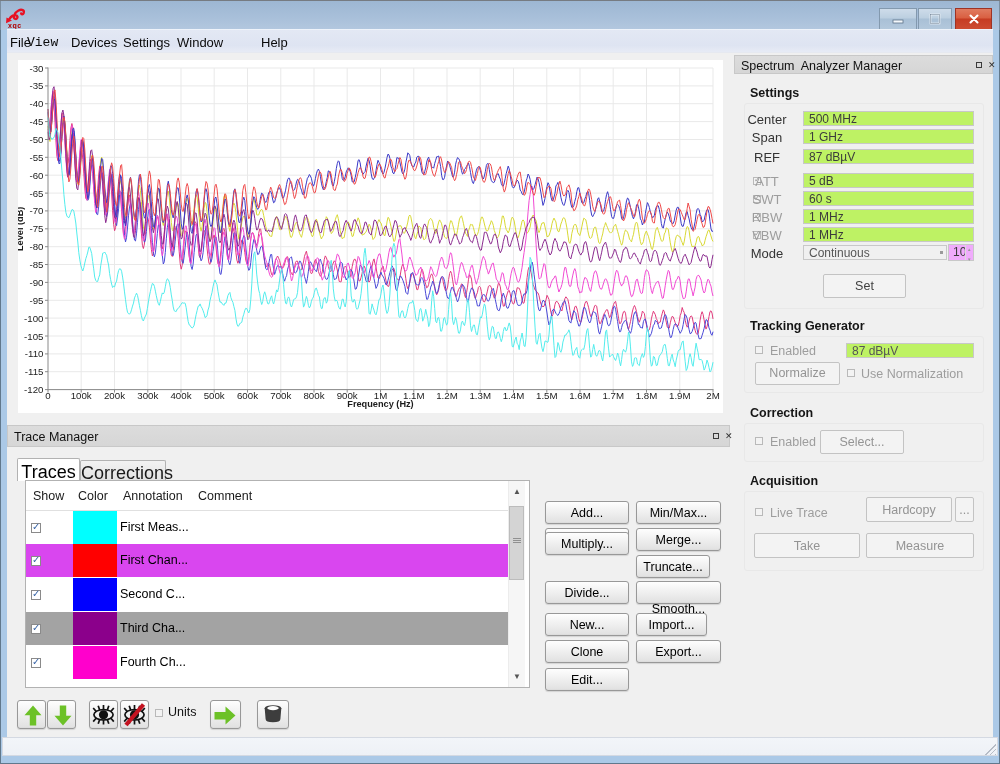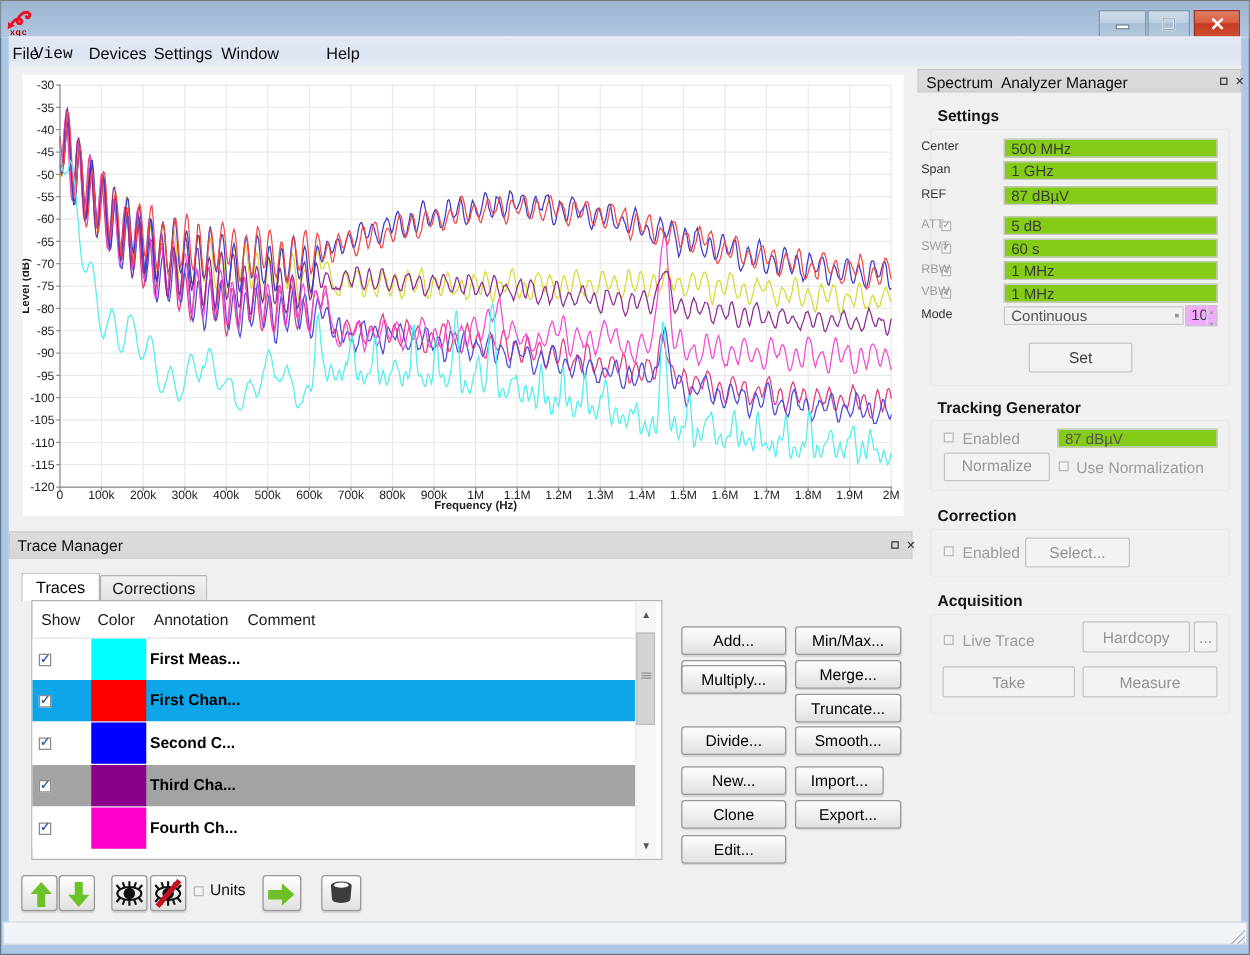--- a/index.html
+++ b/index.html
@@ -39,44 +39,44 @@
 
 .dockhdr { background:linear-gradient(#dcdcdc,#d6d6d6); border:1px solid #c8c8c8; }
 .dockhdr .t { position:absolute; left:6px; top:3px; font-size:12.5px; color:#111; }
 .dockhdr .ic { position:absolute; top:5px; font-size:9px; color:#333; }
 #sam-hdr { left:734px; top:55px; width:259px; height:19px; }
 #tm-hdr  { left:7px;  top:425px; width:723px; height:22px; }
 
 
 .seclabel { position:absolute; font-size:12.5px; font-weight:bold; color:#151515; }
 .groupbox { position:absolute; border:1px solid #e8e8e8; border-radius:3px; }
-.flabel { position:absolute; font-size:10px; color:#343434; text-align:left; width:60px; }
+.flabel { position:absolute; font-size:13px; color:#343434; text-align:center; width:60px; }
 .flabel.dis { color:#9d9d9d; }
-.field { position:absolute; left:803px; width:171px; height:15px; background:#84cc16;
+.field { position:absolute; left:803px; width:171px; height:15px; background:#bef264;
   border:1px solid #c8c8c8; font-size:12px; color:#3c3c3c; padding:0px 0 0 5px; line-height:14px;}
 .chk { position:absolute; width:8px; height:8px; border:1px solid #b9b9b9; background:#f3f3f3; }
 .chk.on:after { content:"✓"; position:absolute; left:0px; top:-3px; font-size:8px; color:#939393; }
 .btn { position:absolute; border:1px solid #c3c3c3; background:#f3f3f3; border-radius:2px;
   font-size:12.5px; color:#3f3f3f; text-align:center; }
 .btn.dis { color:#949494; }
 .gbtn { position:absolute; border:1px solid #989898; border-radius:3px;
   background:linear-gradient(#fefefe, #f2f2f2 40%, #e2e2e2 95%, #d8d8d8);
   font-size:12.5px; color:#000; text-align:center; box-shadow:0 1px 1px rgba(0,0,0,0.12); }
 .glabel { position:absolute; font-size:12.5px; color:#9d9d9d; }
 
 
-.tab { position:absolute; font-size:13px; text-align:center; }
+.tab { position:absolute; font-size:18px; text-align:center; }
 #tab1 { left:17px; top:458px; width:63px; height:23px; background:#fff;
   border:1px solid #b2b2b2; border-bottom:none; border-radius:2px 2px 0 0; padding-top:3px; color:#000; }
 #tab2 { left:80px; top:460px; width:86px; height:21px; background:linear-gradient(#f2f2f2,#e2e2e2);
   border:1px solid #b2b2b2; border-bottom:none; border-radius:2px 2px 0 0; padding-top:2px; color:#1a1a1a; }
 #tblbox { left:25px; top:480px; width:505px; height:208px; background:#fff; border:1px solid #b2b2b2; }
 .hcell { position:absolute; top:489px; font-size:12.5px; color:#1a1a1a; }
 #thead-line { left:26px; top:510px; width:482px; height:1px; background:#e0e0e0; }
-.trow { position:absolute; left:26px; width:482px; height:33px;font-weight:bold; }
+.trow { position:absolute; left:26px; width:482px; height:33px; }
 .trow .cb { position:absolute; left:5px; top:12px; width:10px; height:10px; background:#fff;
   border:1px solid #8a8a8a; }
 .trow .cb:after { content:"✓"; position:absolute; left:0px; top:-3px; font-size:10px; color:#3a66a8; }
 .trow .sw { position:absolute; left:47px; top:0; width:44px; height:33px; }
 .trow .an { position:absolute; left:94px; top:9px; font-size:12.5px; color:#000; }
 #vscroll { left:508px; top:481px; width:17px; height:206px; background:#f6f6f6; border-left:1px solid #ececec; }
 #vthumb { left:509px; top:506px; width:15px; height:74px; background:#d4d4d4; border:1px solid #bcbcbc; }
 .sarrow { position:absolute; font-size:8px; color:#555; }
 .tbtn { position:absolute; width:84px; height:23px; }
 .tico { position:absolute; width:29px; height:29px; top:700px; }
@@ -331,21 +331,21 @@
 <div class="hcell" style="left:33px;">Show</div>
 <div class="hcell" style="left:78px;">Color</div>
 <div class="hcell" style="left:123px;">Annotation</div>
 <div class="hcell" style="left:198px;">Comment</div>
 <div id="thead-line" class="abs"></div>
 <div class="trow" style="top:511px; height:33px; background:#ffffff;">
 <div class="cb"></div>
 <div class="sw" style="background:#00ffff; height:33px;"></div>
 <div class="an">First Meas...</div>
 </div>
-<div class="trow" style="top:544px; height:33px; background:#0ea5e9;">
+<div class="trow" style="top:544px; height:33px; background:#d946ef;">
 <div class="cb"></div>
 <div class="sw" style="background:#ff0000; height:33px;"></div>
 <div class="an">First Chan...</div>
 </div>
 <div class="trow" style="top:578px; height:33px; background:#ffffff;">
 <div class="cb"></div>
 <div class="sw" style="background:#0000ff; height:33px;"></div>
 <div class="an">Second C...</div>
 </div>
 <div class="trow" style="top:612px; height:33px; background:#a3a3a3;">
@@ -368,22 +368,22 @@
 
 <div class="gbtn tbtn" style="left:545px; top:501px; padding-top:4px;">Add...</div>
 <div class="gbtn tbtn" style="left:545px; top:528px; padding-top:4px;">Subtract...</div>
 <div class="gbtn tbtn" style="left:545px; top:532px; padding-top:4px;">Multiply...</div>
 <div class="gbtn tbtn" style="left:545px; top:581px; padding-top:4px;">Divide...</div>
 <div class="gbtn tbtn" style="left:545px; top:613px; padding-top:4px;">New...</div>
 <div class="gbtn tbtn" style="left:545px; top:640px; padding-top:4px;">Clone</div>
 <div class="gbtn tbtn" style="left:545px; top:668px; padding-top:4px;">Edit...</div>
 <div class="gbtn tbtn" style="left:636px; top:501px; width:85px; padding-top:4px;">Min/Max...</div>
 <div class="gbtn tbtn" style="left:636px; top:528px; width:85px; padding-top:4px;">Merge...</div>
-<div class="gbtn tbtn" style="left:636px; top:555px; width:85px; padding-top:4px;">Truncate...</div>
-<div class="gbtn tbtn" style="left:636px; top:581px; width:85px; padding-top:4px;">Smooth...</div>
+<div class="gbtn tbtn" style="left:636px; top:555px; width:74px; padding-top:4px;">Truncate...</div>
+<div class="gbtn tbtn" style="left:636px; top:581px; width:85px; padding-top:20px;">Smooth...</div>
 <div class="gbtn tbtn" style="left:636px; top:613px; width:71px; padding-top:4px;">Import...</div>
 <div class="gbtn tbtn" style="left:636px; top:640px; width:85px; padding-top:4px;">Export...</div>
 
 <div class="gbtn tico" style="left:17px;"><svg width="27" height="27" viewBox="0 0 27 27">
       <path d="M15 4.5 L23.5 14.2 H18.2 V24.5 H11.8 V14.2 H6.5 Z" fill="#6cc127"></path>
     </svg></div>
 <div class="gbtn tico" style="left:47px;"><svg width="27" height="27" viewBox="0 0 27 27">
       <path d="M15 24.5 L23.5 14.8 H18.2 V4.5 H11.8 V14.8 H6.5 Z" fill="#6cc127"></path>
     </svg></div>
 <div class="gbtn tico" style="left:89px;"><svg width="27" height="27" viewBox="0 0 27 27">

